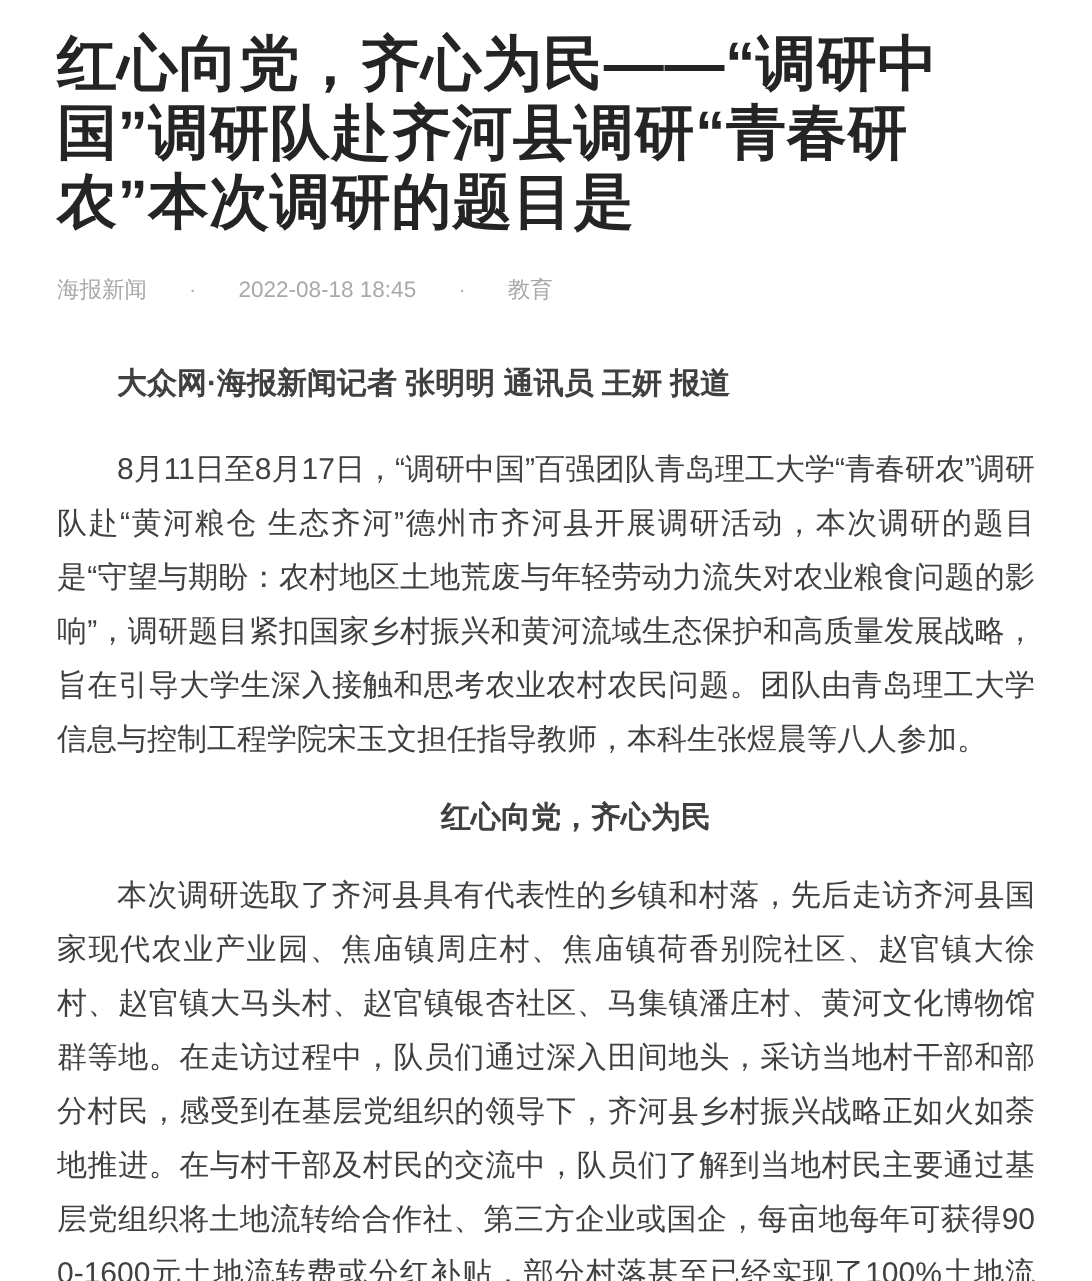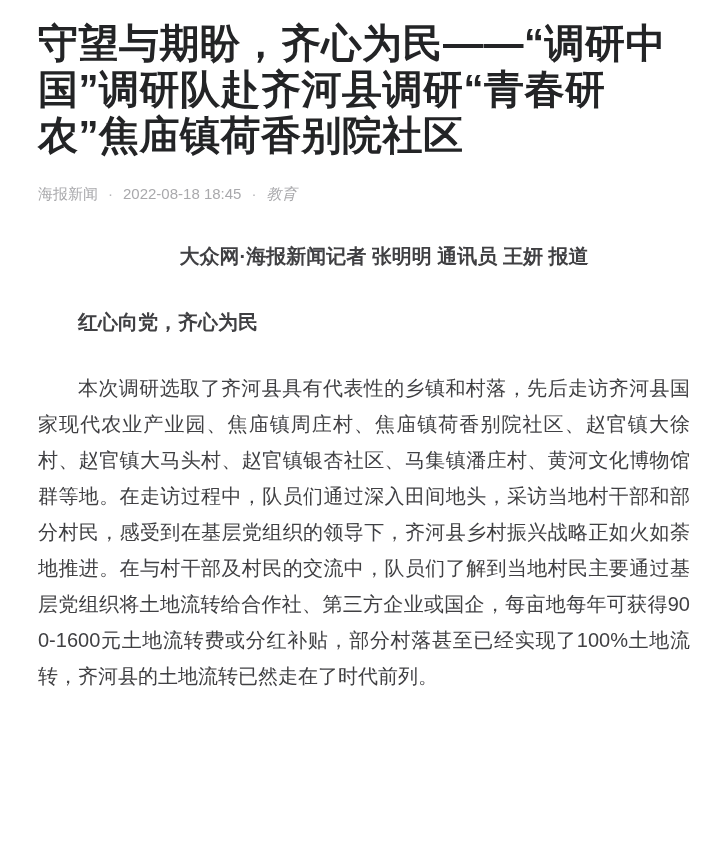--- a/index.html
+++ b/index.html
@@ -27,72 +27,74 @@
     letter-spacing: 0.5px;
   }
   .title .tline { display: block; }
   .meta {
     margin-top: 25px;
     font-size: 15px;
     line-height: 21px;
     color: #a9a9ac;
     display: flex;
     align-items: center;
+    gap: 18px;
   }
   .meta .sep {
     margin: 0 10px;
     color: #b5b5b8;
   }
   .meta .source { cursor: pointer; }
-  .meta .category { cursor: pointer; font-style: italic; }
+  .meta .category { cursor: pointer; }
   .content {
     margin-top: 34px;
     font-size: 20px;
     line-height: 36px;
     color: #404043;
   }
   .reporter {
     margin: 0 0 21px 0;
     font-weight: 700;
     text-indent: 2em;
-    text-align: center;
   }
   .para {
     margin: 0;
     text-indent: 2em;
     text-align: justify;
     word-break: break-all;
   }
   .subhead {
-    margin: 30px 0;
+    margin: 16px 0;
     font-size: 20px;
     line-height: 36px;
     font-weight: 700;
     text-indent: 2em;
     color: #404043;
+    text-align: center;
   }
 </style>
 </head>
 <body>
 
 <div class="page">
 
   <h1 class="title">
-    <span class="tline">守望与期盼，齐心为民——“调研中</span>
+    <span class="tline">红心向党，齐心为民——“调研中</span>
     <span class="tline">国”调研队赴齐河县调研“青春研</span>
-    <span class="tline">农”焦庙镇荷香别院社区</span>
+    <span class="tline">农”本次调研的题目是</span>
   </h1>
 
   <div class="meta">
     <span class="source">海报新闻</span>
     <span class="sep">·</span>
     <span class="datetime">2022-08-18 18:45</span>
     <span class="sep">·</span>
     <span class="category">教育</span>
   </div>
 
   <div class="content">
     <p class="reporter">大众网·海报新闻记者 张明明 通讯员 王妍 报道</p>
+    <p class="para">8月11日至8月17日，“调研中国”百强团队青岛理工大学“青春研农”调研队赴“黄河粮仓 生态齐河”德州市齐河县开展调研活动，本次调研的题目是“守望与期盼：农村地区土地荒废与年轻劳动力流失对农业粮食问题的影响”，调研题目紧扣国家乡村振兴和黄河流域生态保护和高质量发展战略，旨在引导大学生深入接触和思考农业农村农民问题。团队由青岛理工大学信息与控制工程学院宋玉文担任指导教师，本科生张煜晨等八人参加。</p>
     <h3 class="subhead">红心向党，齐心为民</h3>
     <p class="para">本次调研选取了齐河县具有代表性的乡镇和村落，先后走访齐河县国家现代农业产业园、焦庙镇周庄村、焦庙镇荷香别院社区、赵官镇大徐村、赵官镇大马头村、赵官镇银杏社区、马集镇潘庄村、黄河文化博物馆群等地。在走访过程中，队员们通过深入田间地头，采访当地村干部和部分村民，感受到在基层党组织的领导下，齐河县乡村振兴战略正如火如荼地推进。在与村干部及村民的交流中，队员们了解到当地村民主要通过基层党组织将土地流转给合作社、第三方企业或国企，每亩地每年可获得900-1600元土地流转费或分红补贴，部分村落甚至已经实现了100%土地流转，齐河县的土地流转已然走在了时代前列。</p>
   </div>
 
 </div>
 
 </body></html>

